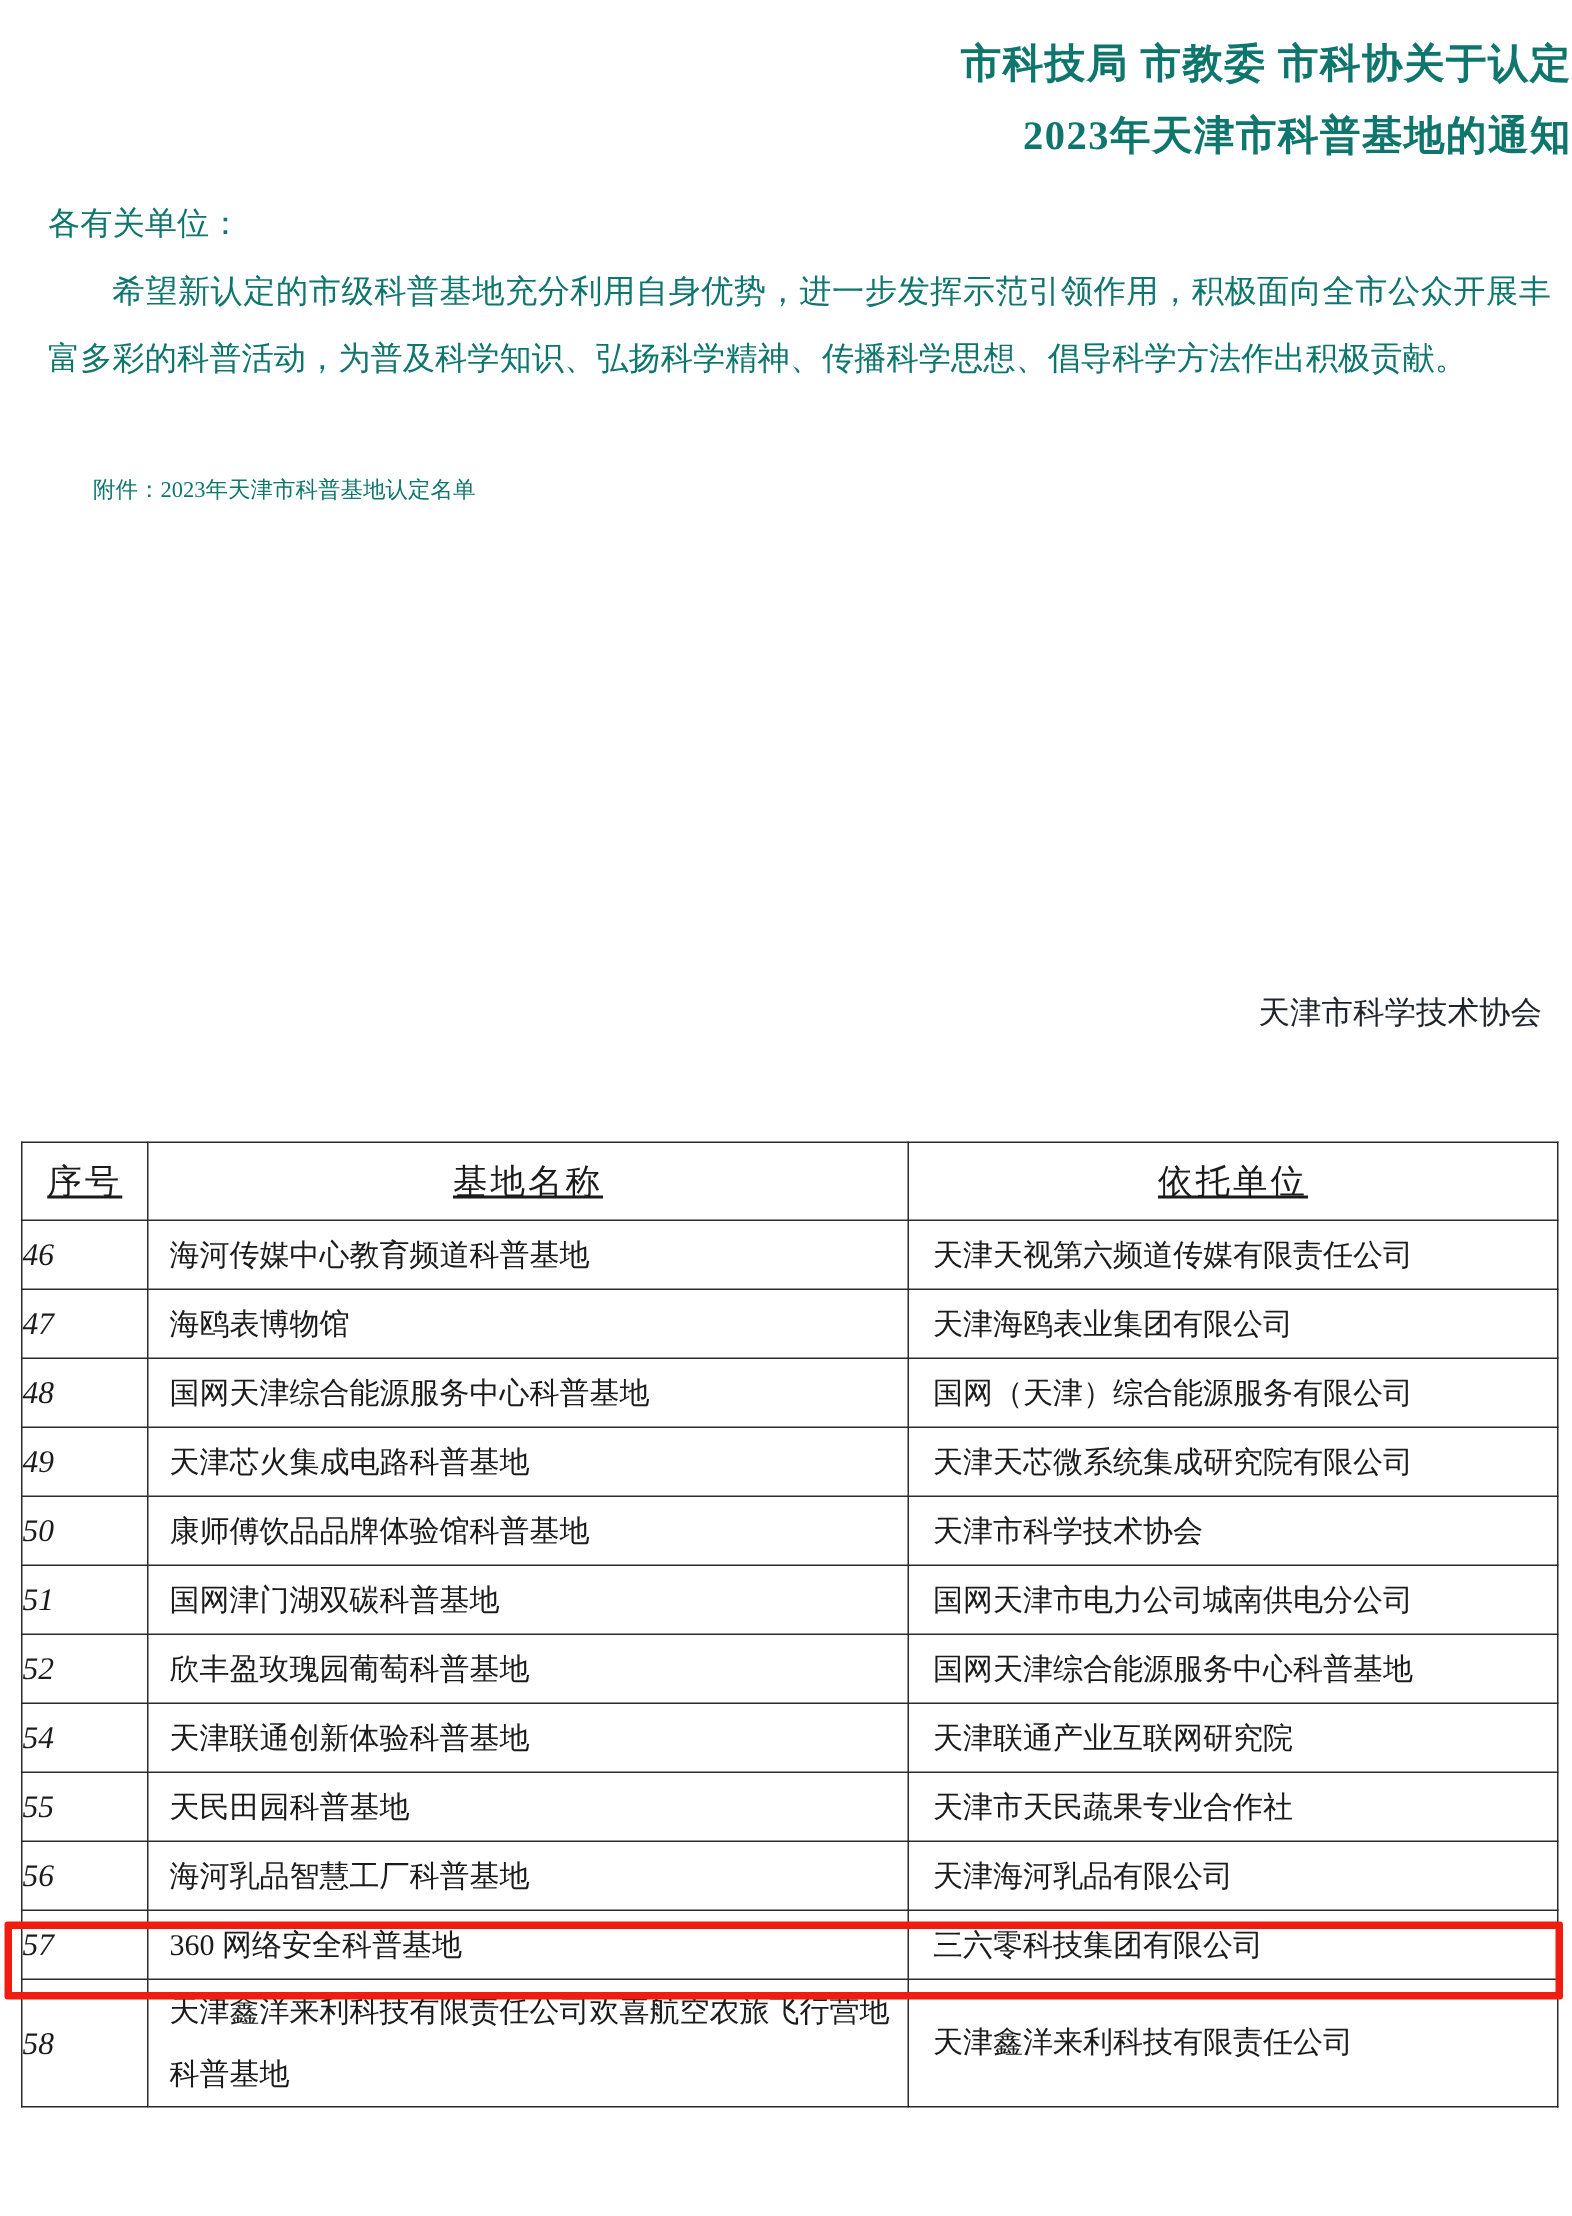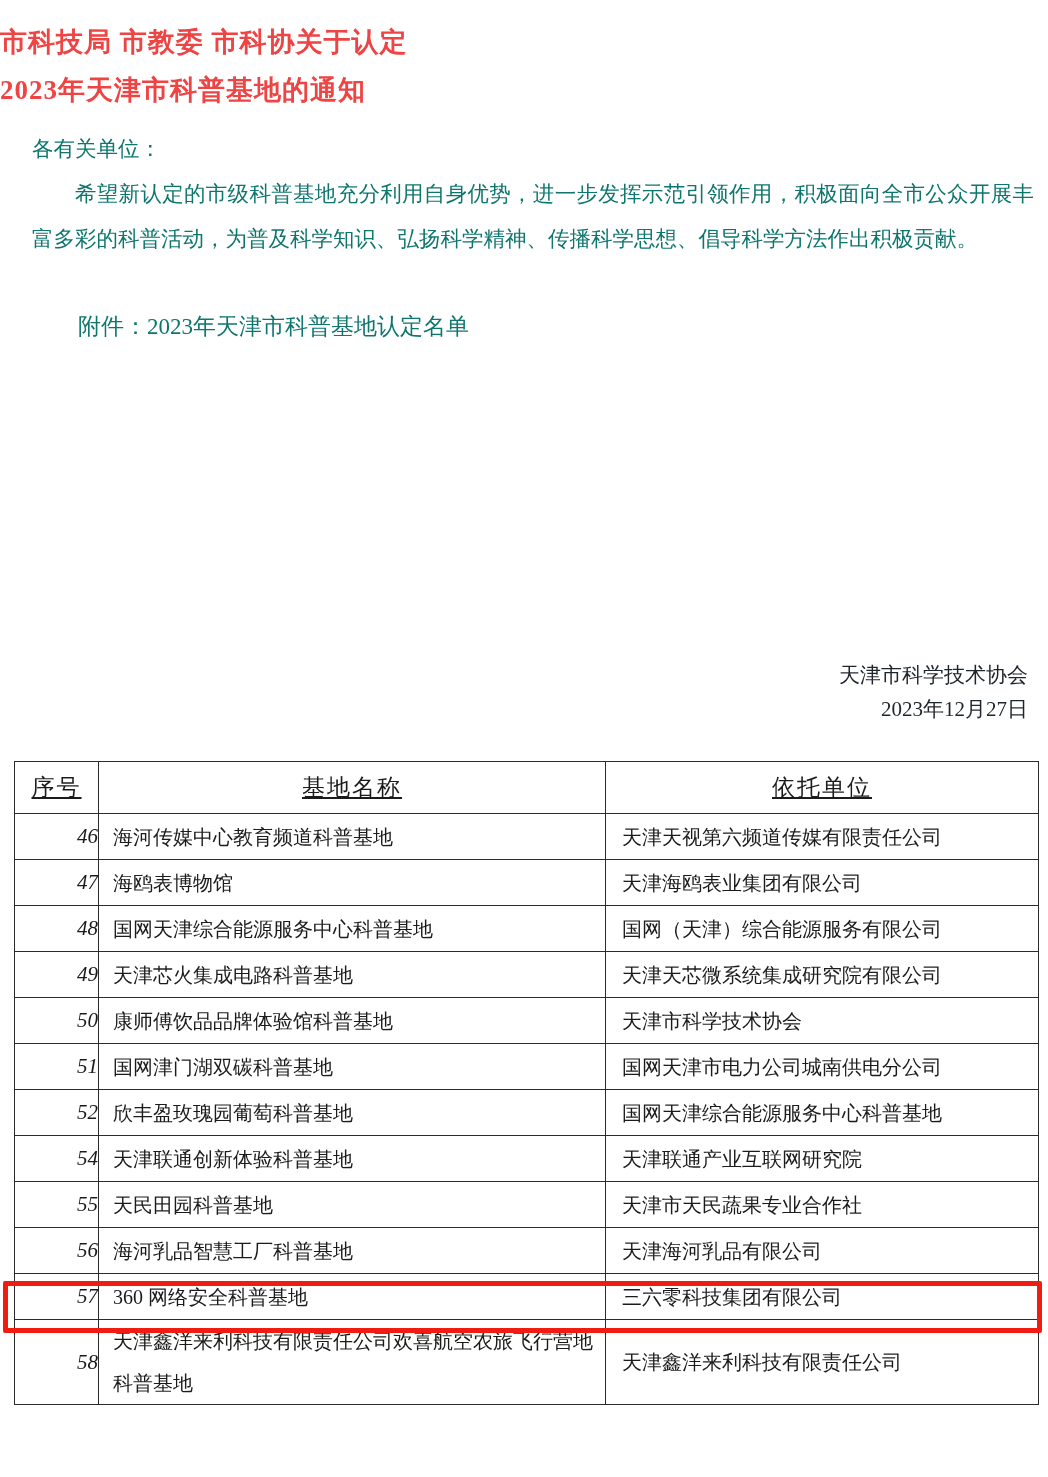--- a/index.html
+++ b/index.html
@@ -12,25 +12,25 @@
 
   body {
     font-family: "Liberation Serif", "DejaVu Serif", serif;
     color: #1a1a1a;
     position: relative;
     overflow: hidden;
   }
 
   
   .doc-title {
-    text-align: left;
+    text-align: right;
     font-size: 27px;
     font-weight: bold;
     letter-spacing: 1px;
-    color: #ef4444;
+    color: #0f766e;
     padding-top: 18px;
     line-height: 48px;
   }
   .doc-title .line { display: block; }
 
   
   .doc-body {
     padding: 14px 14px 0 32px;
     font-size: 21.5px;
     line-height: 45px;
@@ -43,21 +43,21 @@
     line-height: 42px;
     margin-bottom: 2px;
   }
   .para {
     text-indent: 2em;
     margin: 0;
   }
   .attachment {
     text-indent: 2em;
     margin-top: 44px;
-    font-size: 23px;
+    font-size: 15px;
     line-height: 42px;
   }
 
   
   .signature {
     text-align: right;
     padding-right: 20px;
     font-size: 21px;
     line-height: 34px;
     color: #1e242b;
@@ -96,21 +96,21 @@
     text-align: center;
     font-weight: normal;
     font-size: 23px;
     letter-spacing: 2px;
     text-decoration: underline;
   }
   table.list tbody td {
     height: 46px;
   }
   .cell-no {
-    text-align: right;
+    text-align: left;
     font-size: 21px;
     font-style: italic;
     font-family: "Liberation Serif", "DejaVu Serif", serif;
   }
   .cell-name {
     padding-left: 14px !important;
     text-align: left;
     line-height: 36px;
   }
   .cell-org {
@@ -143,21 +143,20 @@
 </div>
 
 <div class="doc-body">
   <div class="salutation">各有关单位：</div>
   <p class="para">希望新认定的市级科普基地充分利用自身优势，进一步发挥示范引领作用，积极面向全市公众开展丰富多彩的科普活动，为普及科学知识、弘扬科学精神、传播科学思想、倡导科学方法作出积极贡献。</p>
   <div class="attachment">附件：2023年天津市科普基地认定名单</div>
 </div>
 
 <div class="signature">
   <span class="sig-line">天津市科学技术协会</span>
-  <span class="sig-line">2023年12月27日</span>
 </div>
 
 <div class="table-wrap">
   <table class="list">
     <colgroup>
       <col class="c-no">
         <col class="c-name">
         <col class="c-org">
     </colgroup>
     <thead>

